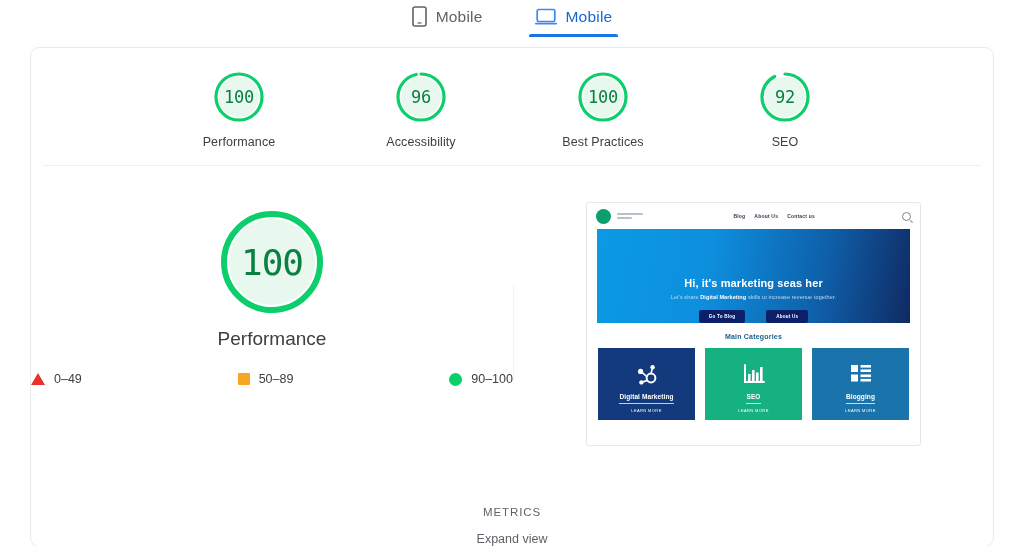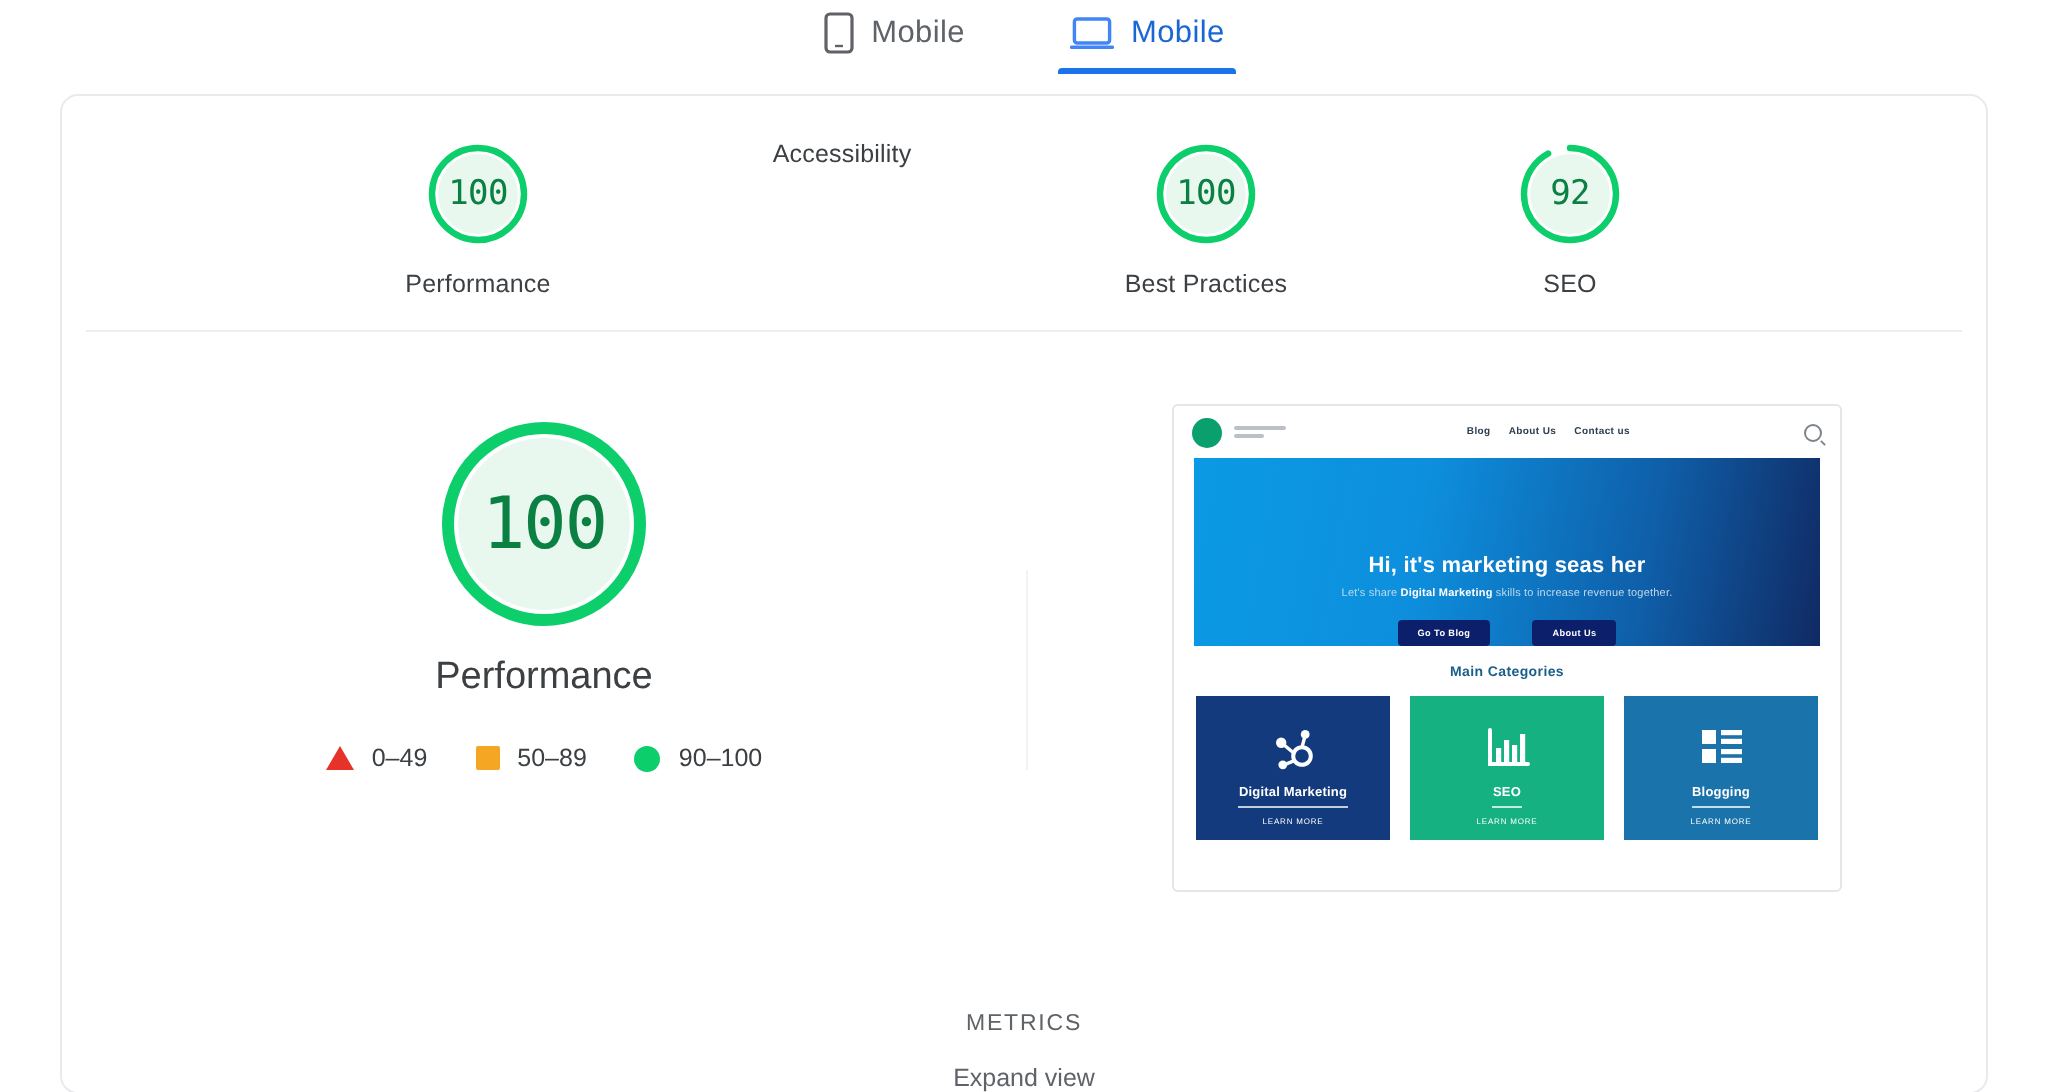--- a/index.html
+++ b/index.html
@@ -162,21 +162,21 @@
     max-width: 400px;
     margin: 0 auto;
   }
   .disclaimer a {
     color: #4e87c7;
     text-decoration: none;
   }
 
   .legend {
     display: flex;
-    justify-content: center;
+    justify-content: space-between;
     gap: 24px;
     margin-top: 22px;
     font-size: 12.5px;
     color: #3c4043;
   }
   .legend-item { display: flex; align-items: center; gap: 9px; }
   .swatch-tri {
     width: 0; height: 0;
     border-left: 7px solid transparent;
     border-right: 7px solid transparent;
@@ -403,20 +403,27 @@
         <svg width="54" height="54" viewBox="0 0 54 54">
           <circle cx="27" cy="27" r="20" fill="#e8f8ef"></circle>
           <circle cx="27" cy="27" r="23" fill="none" stroke="#0cce6b" stroke-width="3.2" stroke-dasharray="144.5 0" stroke-linecap="round"></circle>
         </svg>
         <div class="gauge-value">100</div>
       </div>
       <div class="gauge-caption">Performance</div>
     </div>
 
     <div class="gauge-item">
+      <div class="gauge-wrap">
+        <svg width="54" height="54" viewBox="0 0 54 54">
+          <circle cx="27" cy="27" r="20" fill="#e8f8ef"></circle>
+          <circle cx="27" cy="27" r="23" fill="none" stroke="#0cce6b" stroke-width="3.2" stroke-dasharray="138.7 5.8" stroke-linecap="round"></circle>
+        </svg>
+        <div class="gauge-value">96</div>
+      </div>
       <div class="gauge-caption">Accessibility</div>
     </div>
 
     <div class="gauge-item">
       <div class="gauge-wrap">
         <svg width="54" height="54" viewBox="0 0 54 54">
           <circle cx="27" cy="27" r="20" fill="#e8f8ef"></circle>
           <circle cx="27" cy="27" r="23" fill="none" stroke="#0cce6b" stroke-width="3.2" stroke-dasharray="144.5 0" stroke-linecap="round"></circle>
         </svg>
         <div class="gauge-value">100</div>

